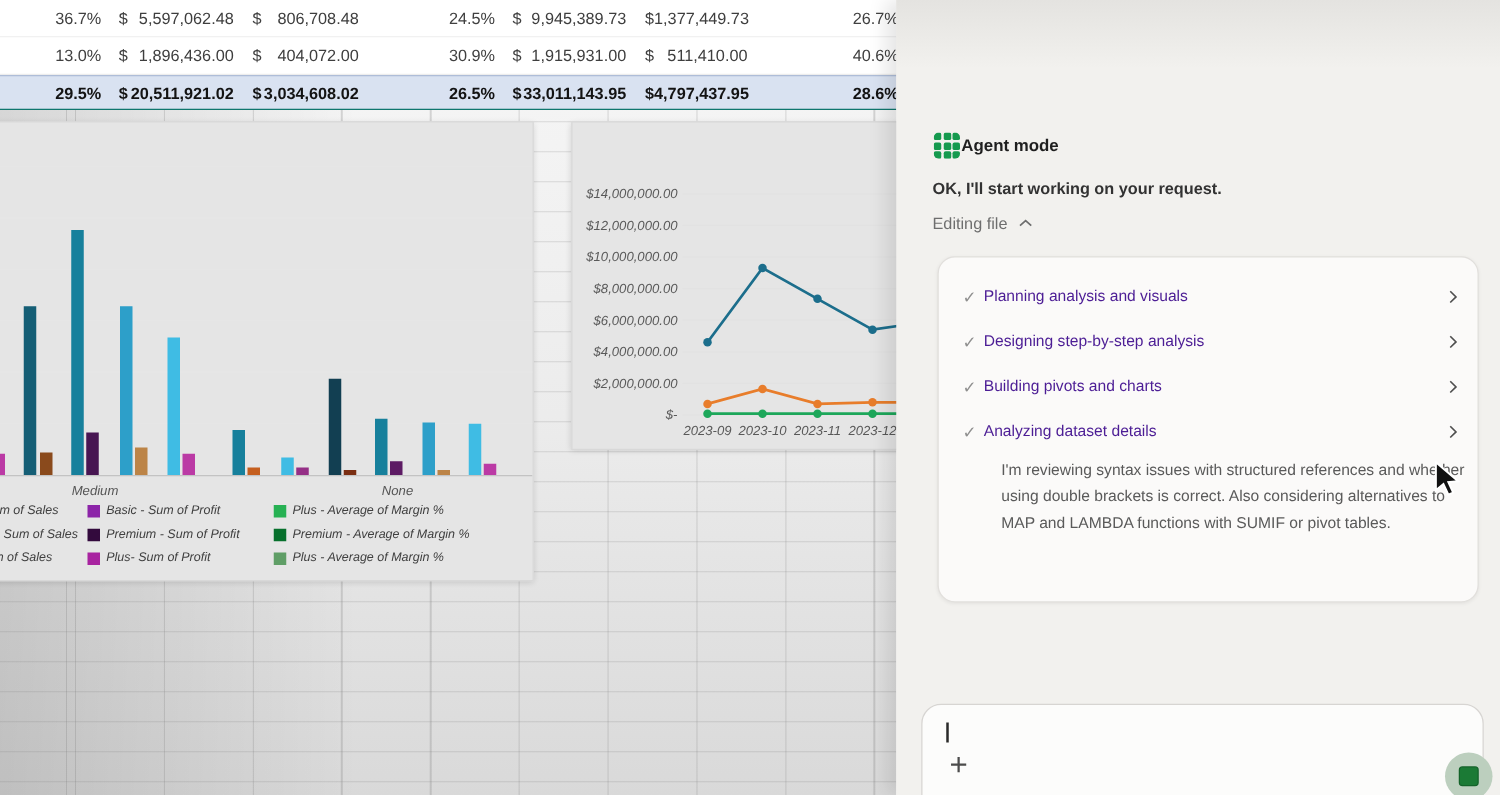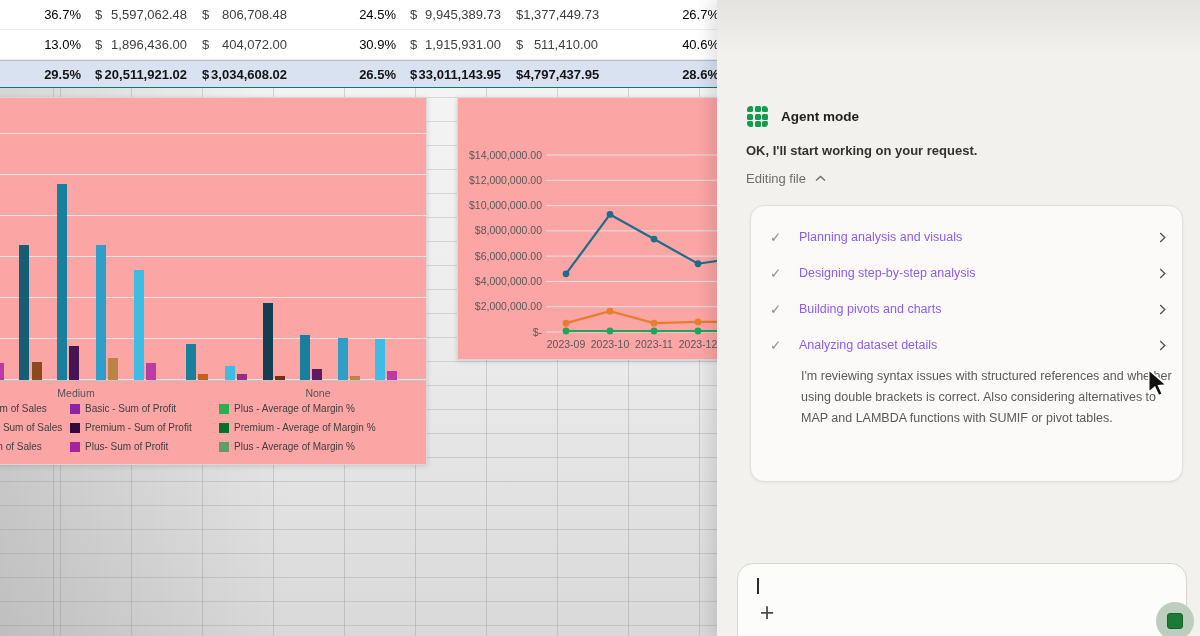--- a/index.html
+++ b/index.html
@@ -15,59 +15,59 @@
       linear-gradient(to bottom, #f4f4f4 0%, #ececec 45%, #d9d9d9 100%);
     background-position:60px 0,0 13px,0 0,0 0;}
 
   
   .sheet-rows{position:absolute;left:0;top:0;width:717px;z-index:2;}
   .srow{display:flex;height:29px;align-items:center;background:#fff;border-bottom:1px solid #ededed;
         font-size:13px;color:#3e3e3e;}
   .srow.total{height:26px;background:#d9e2f1;border-top:1px solid #aebdd8;border-bottom:1px solid #0f766e;
         font-weight:bold;color:#131313;}
   .scell{height:100%;display:flex;align-items:center;box-sizing:border-box;overflow:hidden;}
-  .scell.pct{justify-content:flex-end;padding-right:5px;color:#000000;}
+  .scell.pct{justify-content:flex-end;padding-right:5px;color:#404040;}
   .srow.total .scell.pct{color:#131313;}
   .scell.cur{justify-content:space-between;padding-left:9px;padding-right:6px;}
   .scell.cut span{margin-right:-7px;white-space:nowrap;}
 
   
-  .chart-panel{position:absolute;background:#fca5a5;border:1px solid #d8d8d8;
-     box-shadow:0 1px 5px rgba(0,0,0,.14);z-index:3;overflow:hidden;}
+  .chart-panel{position:absolute;background:#e5e5e5;border:1px solid #d8d8d8;
+     box-shadow:0 1px 5px rgba(0,0,0,.14);z-index:3;overflow:hidden;font-style:italic;}
   .bar-panel{left:-50px;top:97px;width:475px;height:366px;}
   .bar-plot{position:absolute;left:0;top:0;width:100%;height:282px;border-bottom:1px solid #c3c3c3;
      background:repeating-linear-gradient(to bottom, #e6e6e6 0 1px, transparent 1px 41px);
      background-position:0 35px;}
   .bar{position:absolute;bottom:0;width:10px;}
   .bar-cat{position:absolute;transform:translateX(-50%);font-size:10.5px;color:#555;}
   .lg-item{position:absolute;font-size:10px;color:#3f3f3f;white-space:nowrap;}
   .lg-mark{position:absolute;width:10px;height:10px;}
 
   .line-panel{left:457px;top:97px;width:303px;height:261px;}
 
   
   .chat{position:absolute;left:717px;top:0;width:483px;height:636px;z-index:5;background:#f2f1ee;
         box-shadow:-8px 0 14px rgba(0,0,0,.10);}
   .chat::before{content:"";position:absolute;left:0;top:0;right:0;height:55px;
         background:linear-gradient(#e4e3e0,rgba(242,241,238,0));pointer-events:none;}
   .bubble{position:absolute;left:60px;top:16px;width:392px;box-sizing:border-box;padding:11px 17px;
         background:#e9e8e5;border-radius:12px;font-size:12.5px;line-height:20px;color:#3a3a3a;}
-  .agent-row{position:absolute;left:30px;top:106px;display:flex;align-items:center;gap:13px;}
+  .agent-row{position:absolute;left:30px;top:106px;display:flex;align-items:center;gap:1px;}
   .agent-icon{width:21px;height:21px;display:grid;grid-template-columns:repeat(3,1fr);
         grid-template-rows:repeat(3,1fr);gap:1.5px;border-radius:4px;overflow:hidden;}
   .agent-icon i{background:#159a4e;border-radius:1.5px;}
   .agent-label{font-size:13.5px;font-weight:bold;color:#1f1f1f;}
   .ack{position:absolute;left:29px;top:143px;font-size:13px;color:#323232;font-weight:bold;}
   .editing{position:absolute;left:29px;top:171px;font-size:13px;color:#6e6e6e;display:flex;align-items:center;gap:9px;}
   .task-card{position:absolute;left:33px;top:205px;width:433px;height:277px;box-sizing:border-box;
         background:#fbfaf9;border:1px solid #e1dfdc;border-radius:14px;box-shadow:0 1px 3px rgba(0,0,0,.06);
         padding-top:13px;}
   .task{display:flex;align-items:center;height:36px;padding-left:19px;}
   .task .chk{width:17px;color:#8f8f8f;font-size:13.5px;}
-  .task .lbl{margin-left:12px;font-size:12.5px;color:#8b5cf6;}
+  .task .lbl{font-size:12.5px;color:#4c1d95;}
   .task .chev{margin-left:auto;margin-right:16px;display:flex;}
   .prog{display:flex;align-items:center;gap:2.5px;width:17px;}
   .prog i{height:3px;border-radius:2px;display:block;}
   .task-detail{margin:3px 19px 0 50px;width:372px;font-size:12.5px;line-height:21px;color:#5a5a5a;}
   .input-card{position:absolute;left:20px;top:563px;width:450px;height:90px;box-sizing:border-box;
         background:#fcfcfb;border:1px solid #d7d5d2;border-radius:16px;}
   .ph-row{display:flex;align-items:center;padding:14px 16px 0 19px;}
   .caret{width:1.5px;height:16px;background:#2a2a2a;margin-right:2px;}
   .ph-text{font-size:12.5px;color:#6a6a6a;}
   .plus-btn{position:absolute;left:15px;top:34px;font-size:25px;font-weight:300;color:#4c4c4c;

